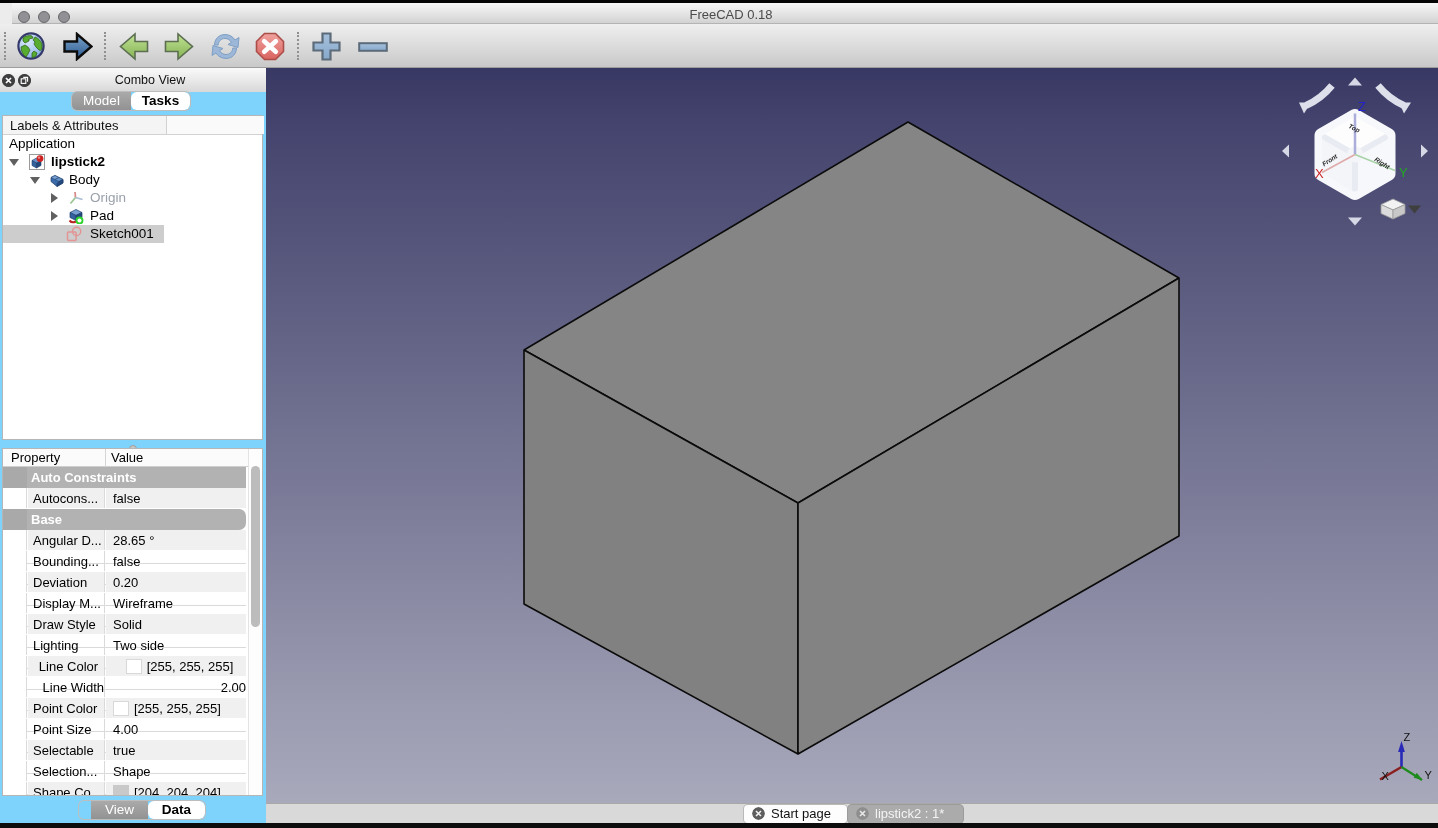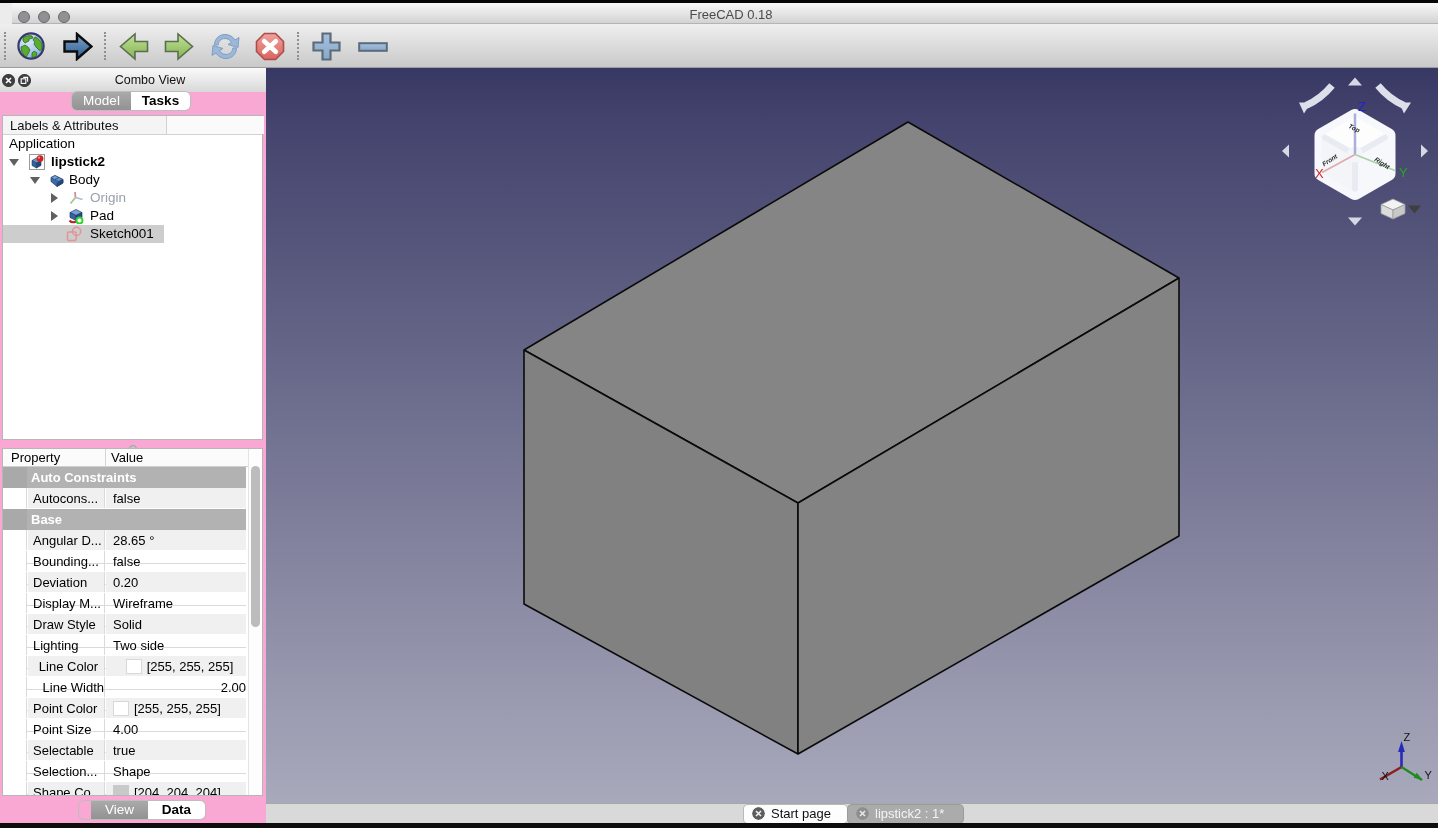--- a/index.html
+++ b/index.html
@@ -11,30 +11,30 @@
   background:linear-gradient(#f8f8f8,#dedede 70%,#d2d2d2); border-bottom:1px solid #b4b4b4; }
 .tl { position:absolute; top:8px; width:12px; height:12px; border-radius:50%;
   background:#919195; border:1px solid #68686c; }
 #title { position:absolute; top:4px; left:0; width:1438px; text-align:center;
   font-size:13px; color:#4b4b4b; }
 #toolbar { left:0; top:24px; width:1438px; height:44px;
   background:linear-gradient(#efefef,#c9c9c9); border-bottom:1px solid #9d9d9d; }
 .tbicon { position:absolute; }
 .dots { position:absolute; width:2px; border-left:2px dotted #909090; height:28px; top:8px; }
 
-#panel { left:0; top:68px; width:266px; height:755px; background:#f9a8d4; }
+#panel { left:0; top:68px; width:266px; height:755px; background:#7dd3fc; }
 #comboh { position:absolute; left:0; top:0; width:266px; height:24px;
   background:linear-gradient(#fafafa,#d8d8d8); }
 #combot { position:absolute; top:5px; left:34px; width:232px; text-align:center;
   font-size:12.5px; color:#111; }
 .hbtn { position:absolute; top:6px; width:13px; height:13px; border-radius:50%; background:#3f3f41; }
 .seg { position:absolute; height:18px; border-radius:5px; font-size:13.5px;
   box-shadow:0 0 0 1px #bdbdbd; overflow:hidden; display:flex; }
 .seg .g { background:linear-gradient(#aaaaaa,#929292); color:#fff; }
-.seg .w { background:#fff; color:#000; font-weight:bold; }
+.seg .w { background:#fff; color:#000; font-weight:bold;border-radius:6px; }
 .seg div { width:50%; text-align:center; line-height:18px; }
 #tree { position:absolute; left:2px; top:47px; width:261px; height:325px;
   background:#fff; border:1px solid #b6b6b6; font-size:13.5px; }
 #treeh { position:absolute; left:0; top:0; width:259px; height:19px; background:#f4f4f4;
   border-bottom:1px solid #d2d2d2; }
 #treeh .c2 { position:absolute; left:163px; top:0; width:98px; height:18px; background:#fafafa; border-left:1px solid #d2d2d2;}
 #treeh span { position:absolute; left:7px; top:2px; font-size:13px; color:#111; }
 .trow { position:absolute; left:0; width:259px; height:18px; line-height:18px; white-space:nowrap; }
 .trow .lbl { position:absolute; top:0; }
 .exp { position:absolute; width:0; height:0; }
@@ -236,21 +236,21 @@
       <div class="ghdr" style="top:18px;">
           <div class="strip"></div>
           <span>Auto Constraints</span>
         </div>
       <div class="prow gray" style="top:39px;">
           <div class="strip"></div>
           <div class="pn">Autocons...</div>
           <div class="pv">false</div>
           <div class="bb"></div>
         </div>
-      <div class="ghdr" style="top:60px;">
+      <div class="ghdr" style="top:60px;border-radius:7px;">
           <div class="strip"></div>
           <span>Base</span>
         </div>
       <div class="prow gray" style="top:81px;">
           <div class="strip"></div>
           <div class="pn">Angular D...</div>
           <div class="pv">28.65 °</div>
           <div class="bb"></div>
         </div>
       <div class="prow" style="top:102px;">

